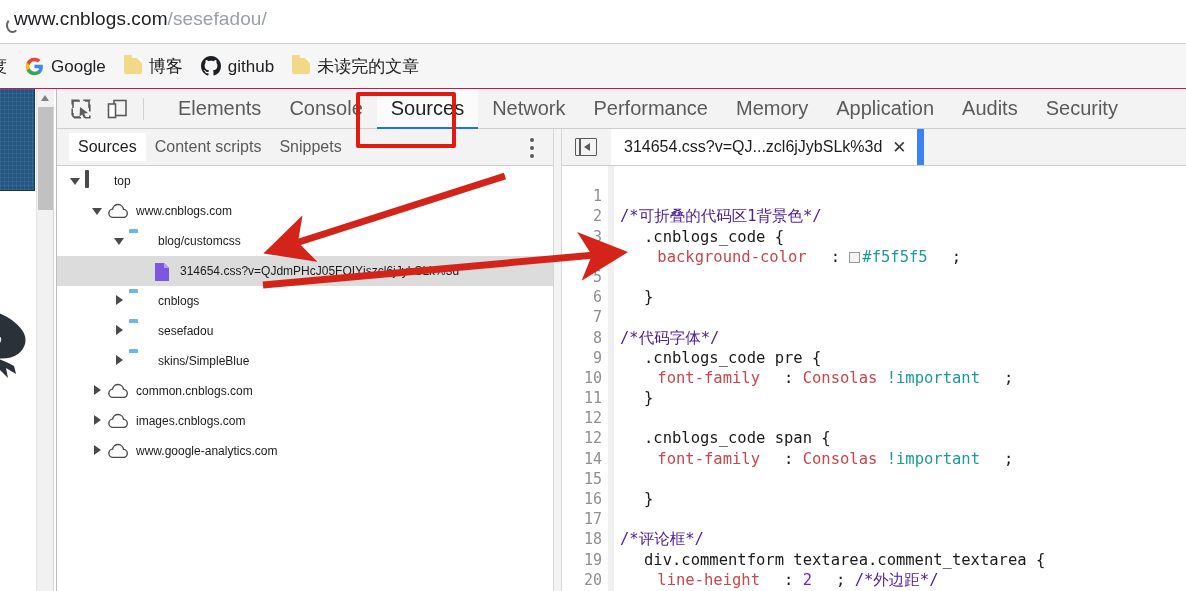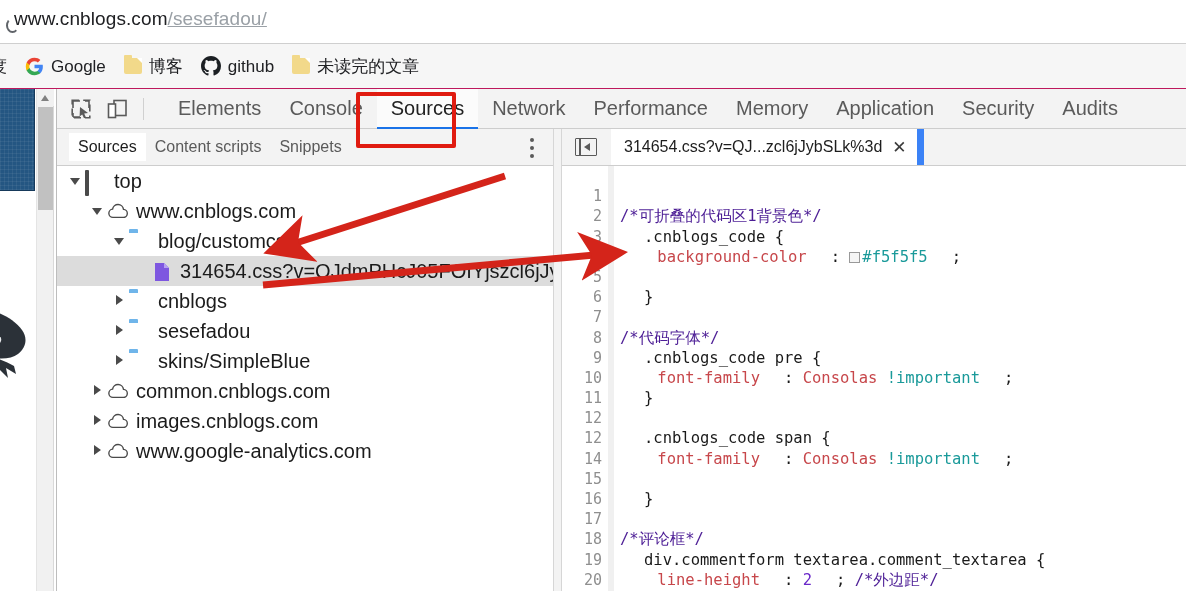--- a/index.html
+++ b/index.html
@@ -17,21 +17,21 @@
   .omnibox-row {
     position: absolute; left: 0; top: 0; width: 1186px; height: 44px;
     background: #ffffff;
     border-bottom: 1px solid #cfcfcf;
   }
   .omnibox-text {
     position: absolute; left: 14px; top: 8px;
     font-size: 19px; color: #202124; letter-spacing: 0.1px;
     white-space: nowrap;
   }
-  .omnibox-text .dim { color: #9aa0a6; text-decoration: underline; }
+  .omnibox-text .dim { color: #9aa0a6; }
   .omni-lock {
     position: absolute; left: -8px; top: 10px;
     width: 13px; height: 15px;
     border: 2px solid #5f6368; border-radius: 50%;
     border-right-color: transparent; border-top-color: transparent;
   }
 
   
   .bookmarks-row {
     position: absolute; left: 0; top: 44px; width: 1186px; height: 45px;
@@ -145,21 +145,21 @@
   
   .nav-pane {
     position: absolute; left: 0; top: 77px; width: 496px; height: 425px;
     background: #ffffff; overflow: hidden;
   }
   .split-v {
     position: absolute; left: 496px; top: 40px; width: 9px; height: 462px;
     background: #f3f3f3; border-left: 1px solid #d6d6d6; border-right: 1px solid #d6d6d6;
   }
 
-  .tree { position: absolute; left: 0; top: 0; width: 496px; font-size: 20px; color: #1b1b1b; }
+  .tree { position: absolute; left: 0; top: 0; width: 496px; font-size: 12px; color: #1b1b1b; }
   .trow {
     position: relative; height: 30px; display: flex; align-items: center;
     white-space: nowrap; padding-right: 4px;
   }
   .trow.selected { background: #dcdcdc; }
   .tri {
     width: 14px; height: 14px; flex: 0 0 auto; position: relative; margin-right: 2px;
   }
   .tri.down::after {
     content:""; position:absolute; left:1px; top:4px;
@@ -326,22 +326,22 @@
         </span>
         <span class="dt-sep"></span>
       </div>
       <div class="dt-tab">Elements</div>
       <div class="dt-tab">Console</div>
       <div class="dt-tab active">Sources</div>
       <div class="dt-tab">Network</div>
       <div class="dt-tab">Performance</div>
       <div class="dt-tab">Memory</div>
       <div class="dt-tab">Application</div>
+      <div class="dt-tab">Audits</div>
       <div class="dt-tab">Security</div>
-      <div class="dt-tab">Audits</div>
     </div>
 
     <div class="dt-subbar">
       <div class="sub-tab active">Sources</div>
       <div class="sub-tab">Content scripts</div>
       <div class="sub-tab">Snippets</div>
       <div class="kebab">
           <i></i>
           <i></i>
           <i></i>

